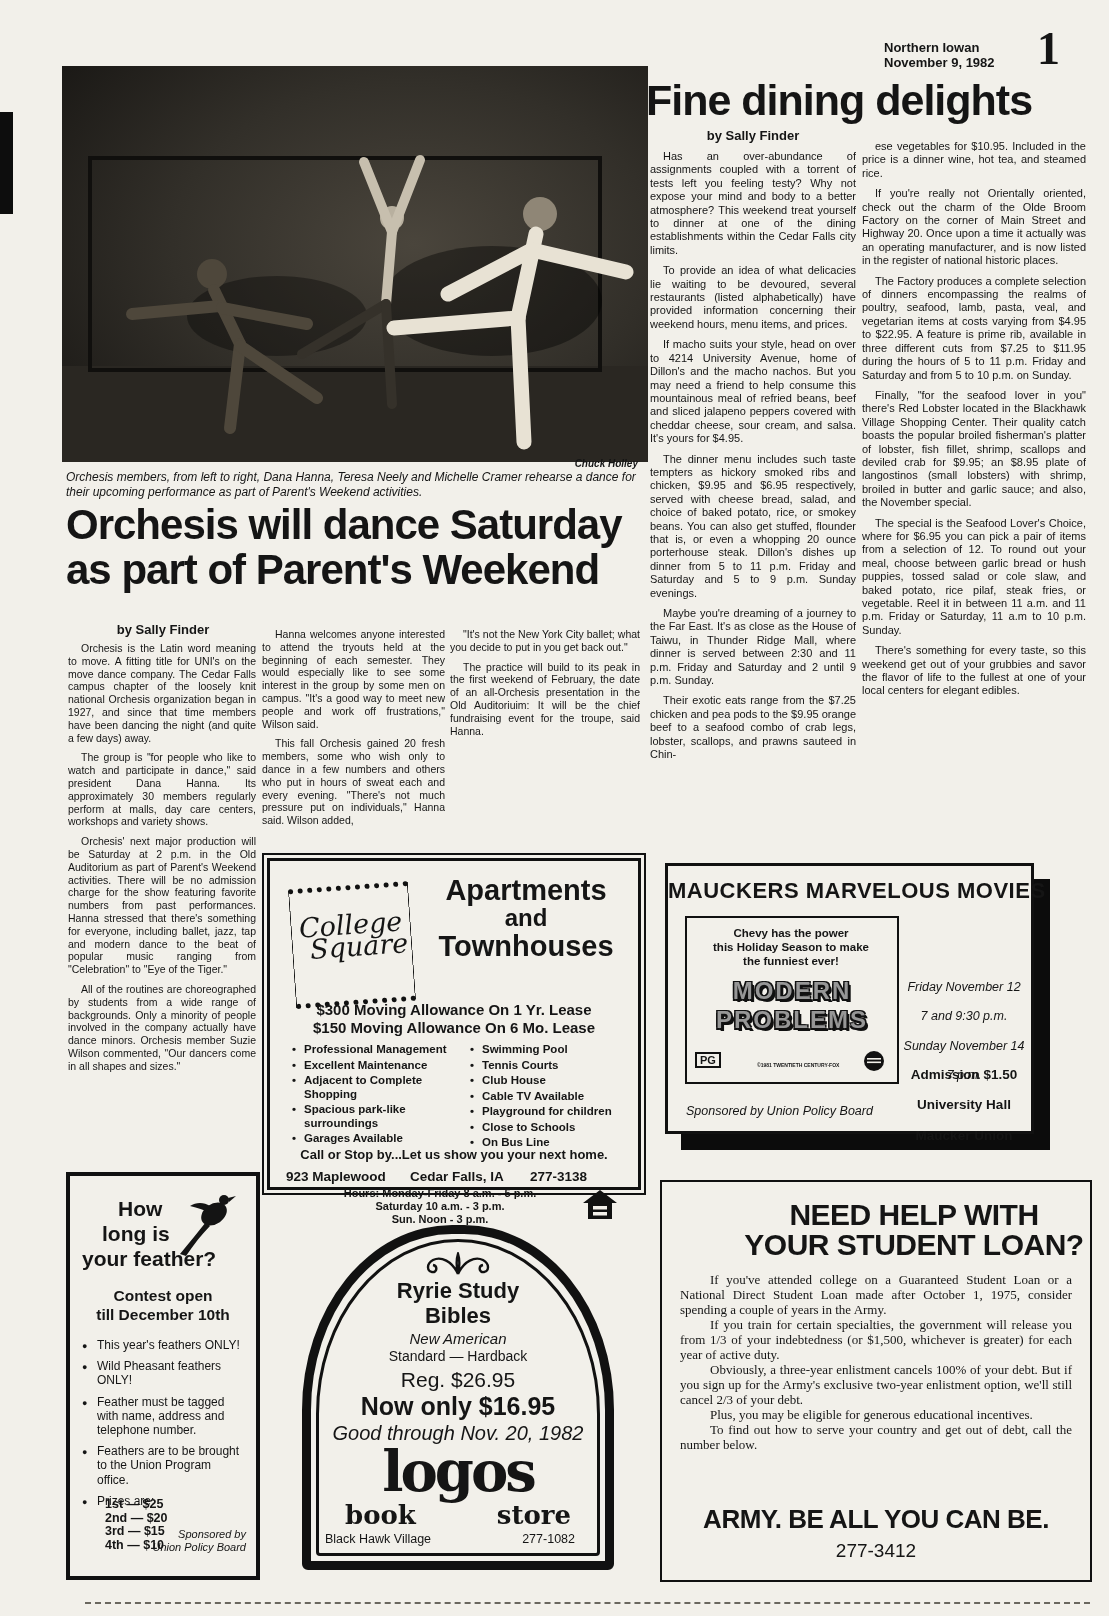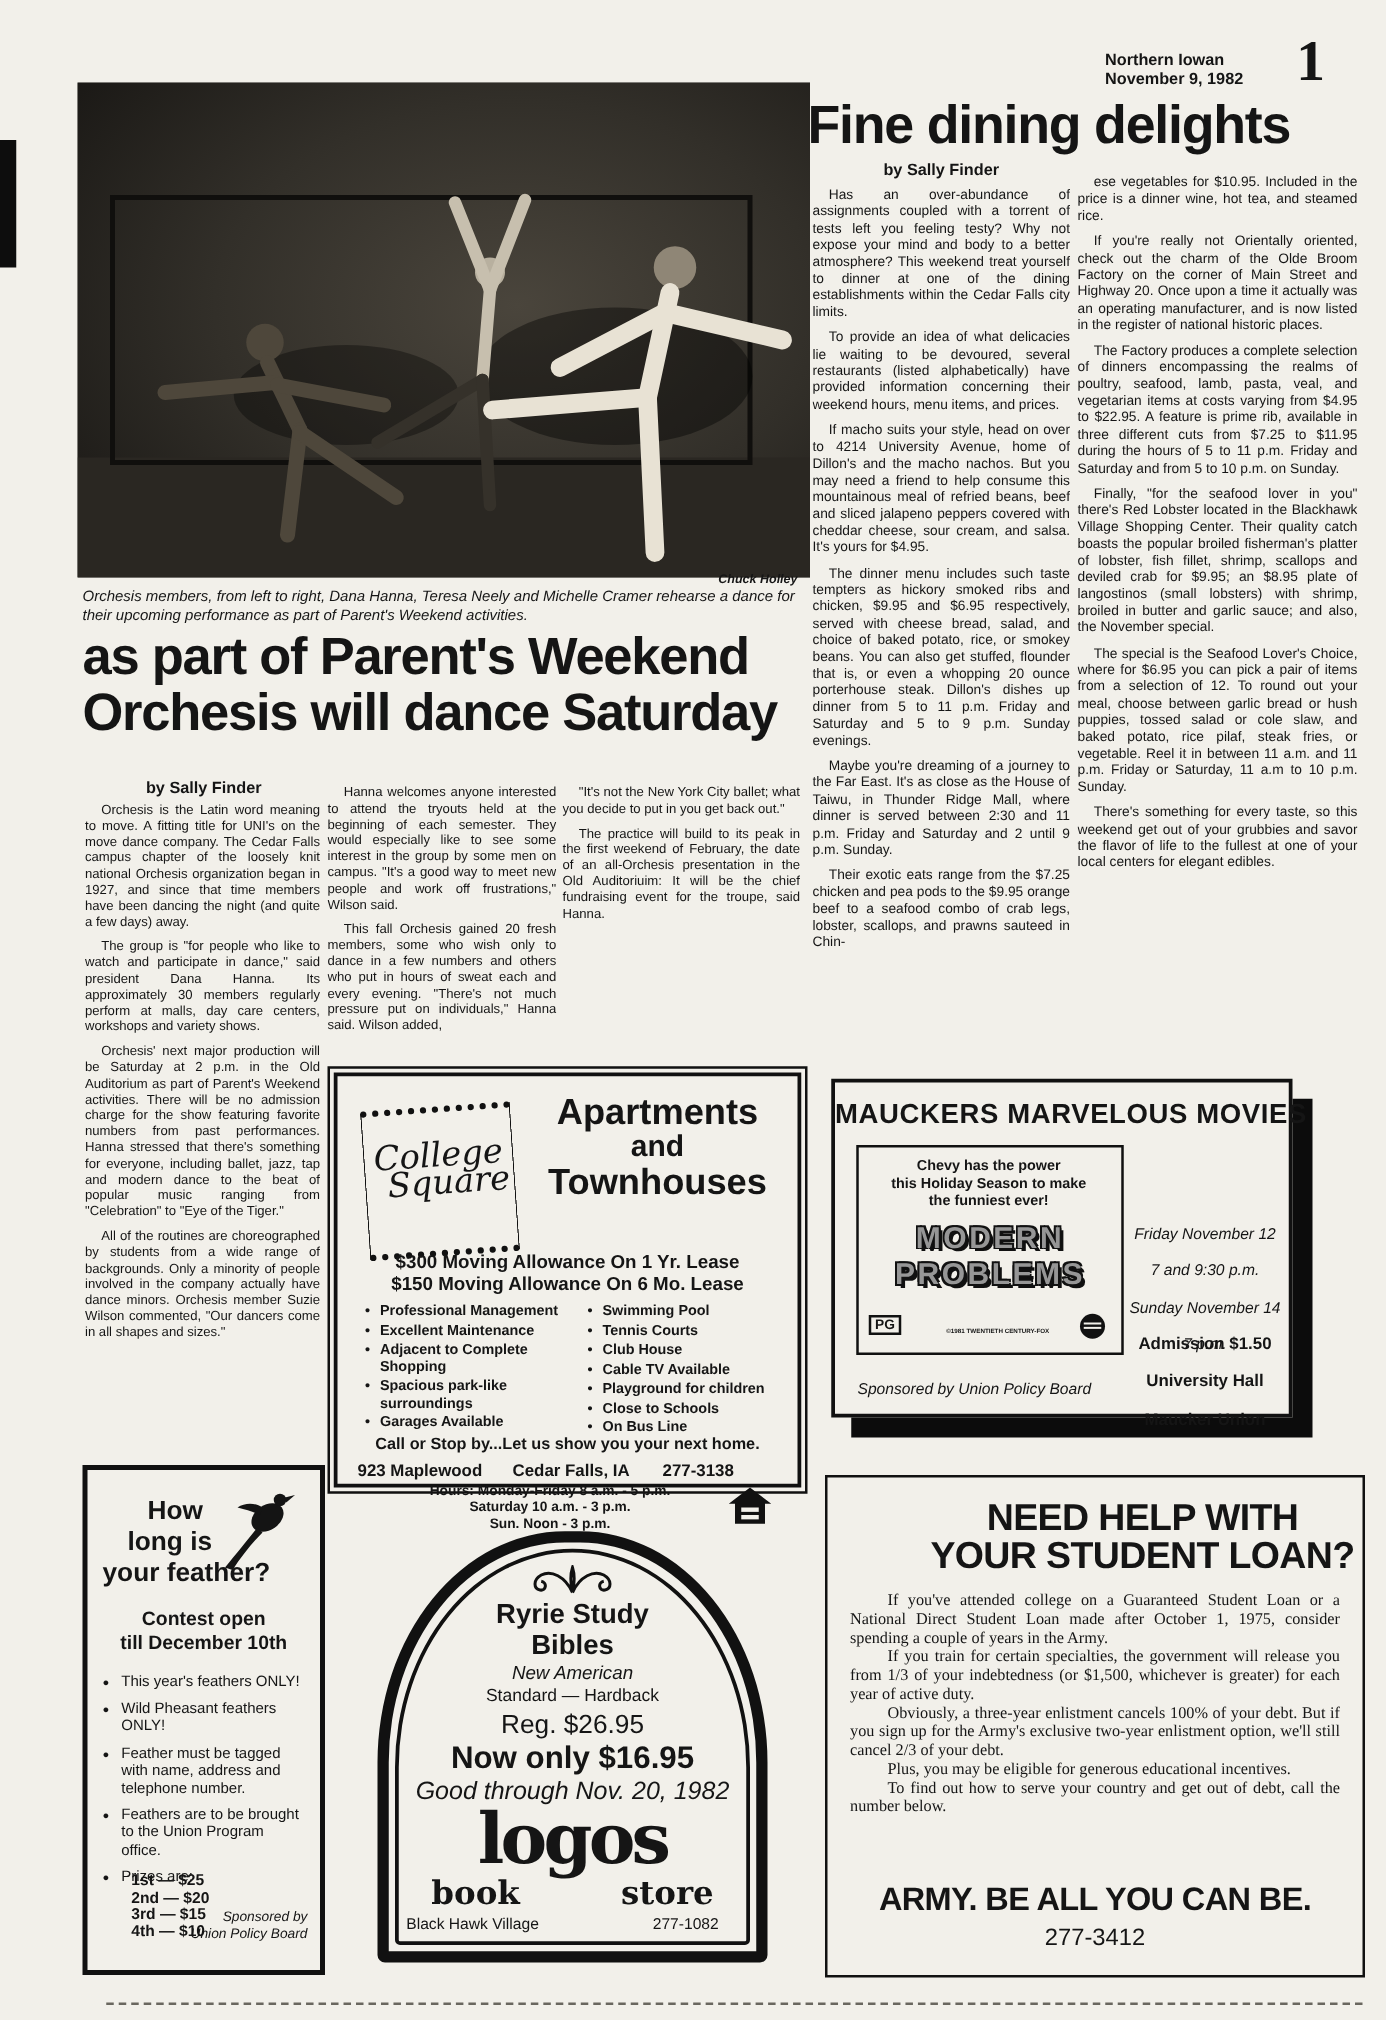--- a/index.html
+++ b/index.html
@@ -168,22 +168,22 @@
   <div class="abs news c-dining" style="left:862px;top:140px;width:224px;height:702px;">
       <p>ese vegetables for $10.95. Included in the price is a dinner wine, hot tea, and steamed rice.</p>
       <p>If you're really not Orientally oriented, check out the charm of the Olde Broom Factory on the corner of Main Street and Highway 20. Once upon a time it actually was an operating manufacturer, and is now listed in the register of national historic places.</p>
       <p>The Factory produces a complete selection of dinners encompassing the realms of poultry, seafood, lamb, pasta, veal, and vegetarian items at costs varying from $4.95 to $22.95. A feature is prime rib, available in three different cuts from $7.25 to $11.95 during the hours of 5 to 11 p.m. Friday and Saturday and from 5 to 10 p.m. on Sunday.</p>
       <p>Finally, "for the seafood lover in you" there's Red Lobster located in the Blackhawk Village Shopping Center. Their quality catch boasts the popular broiled fisherman's platter of lobster, fish fillet, shrimp, scallops and deviled crab for $9.95; an $8.95 plate of langostinos (small lobsters) with shrimp, broiled in butter and garlic sauce; and also, the November special.</p>
       <p>The special is the Seafood Lover's Choice, where for $6.95 you can pick a pair of items from a selection of 12. To round out your meal, choose between garlic bread or hush puppies, tossed salad or cole slaw, and baked potato, rice pilaf, steak fries, or vegetable. Reel it in between 11 a.m. and 11 p.m. Friday or Saturday, 11 a.m to 10 p.m. Sunday.</p>
       <p>There's something for every taste, so this weekend get out of your grubbies and savor the flavor of life to the fullest at one of your local centers for elegant edibles.</p>
     </div>
 
   <div class="abs h-orch" style="left:66px;top:502px;width:575px;">
+    <div>Orchesis will dance Saturday</div>
     <div>as part of Parent's Weekend</div>
-    <div>Orchesis will dance Saturday</div>
   </div>
   <div class="abs byline" style="left:68px;top:622px;width:190px;">by Sally Finder</div>
   <div class="abs news c-orch" style="left:68px;top:642px;width:188px;height:496px;">
       <p>Orchesis is the Latin word meaning to move. A fitting title for UNI's on the move dance company. The Cedar Falls campus chapter of the loosely knit national Orchesis organization began in 1927, and since that time members have been dancing the night (and quite a few days) away.</p>
       <p>The group is "for people who like to watch and participate in dance," said president Dana Hanna. Its approximately 30 members regularly perform at malls, day care centers, workshops and variety shows.</p>
       <p>Orchesis' next major production will be Saturday at 2 p.m. in the Old Auditorium as part of Parent's Weekend activities. There will be no admission charge for the show featuring favorite numbers from past performances. Hanna stressed that there's something for everyone, including ballet, jazz, tap and modern dance to the beat of popular music ranging from "Celebration" to "Eye of the Tiger."</p>
       <p>All of the routines are choreographed by students from a wide range of backgrounds. Only a minority of people involved in the company actually have dance minors. Orchesis member Suzie Wilson commented, "Our dancers come in all shapes and sizes."</p>
     </div>
   <div class="abs news c-orch" style="left:262px;top:628px;width:183px;height:216px;">
       <p>Hanna welcomes anyone interested to attend the tryouts held at the beginning of each semester. They would especially like to see some interest in the group by some men on campus. "It's a good way to meet new people and work off frustrations," Wilson said.</p>

